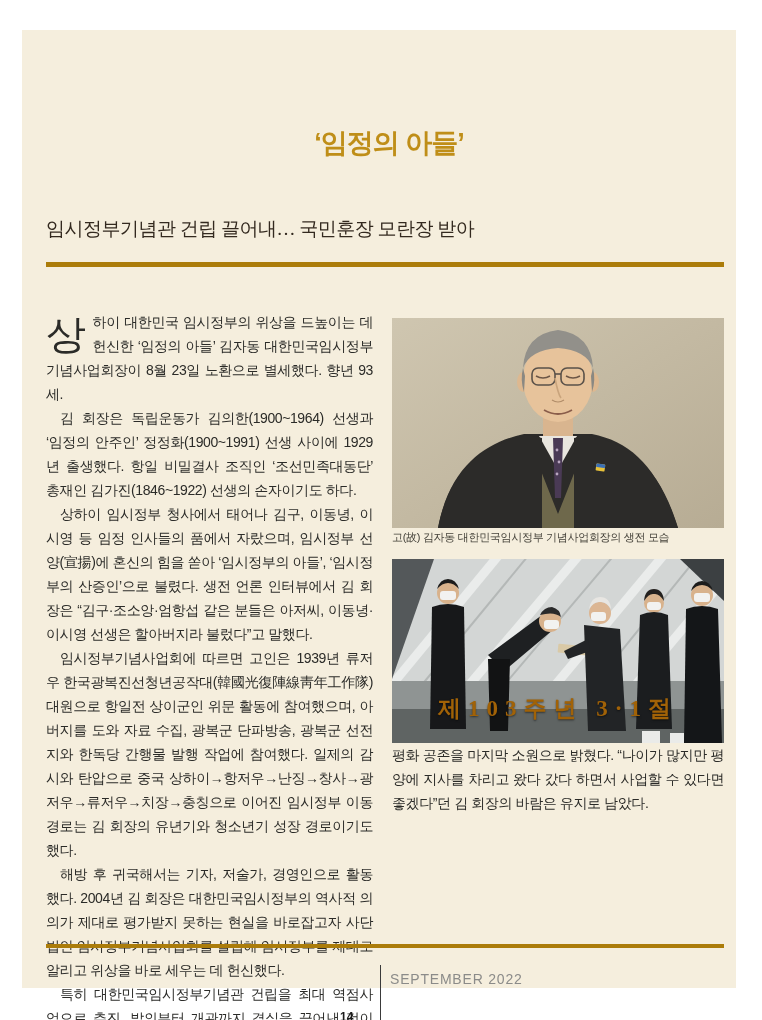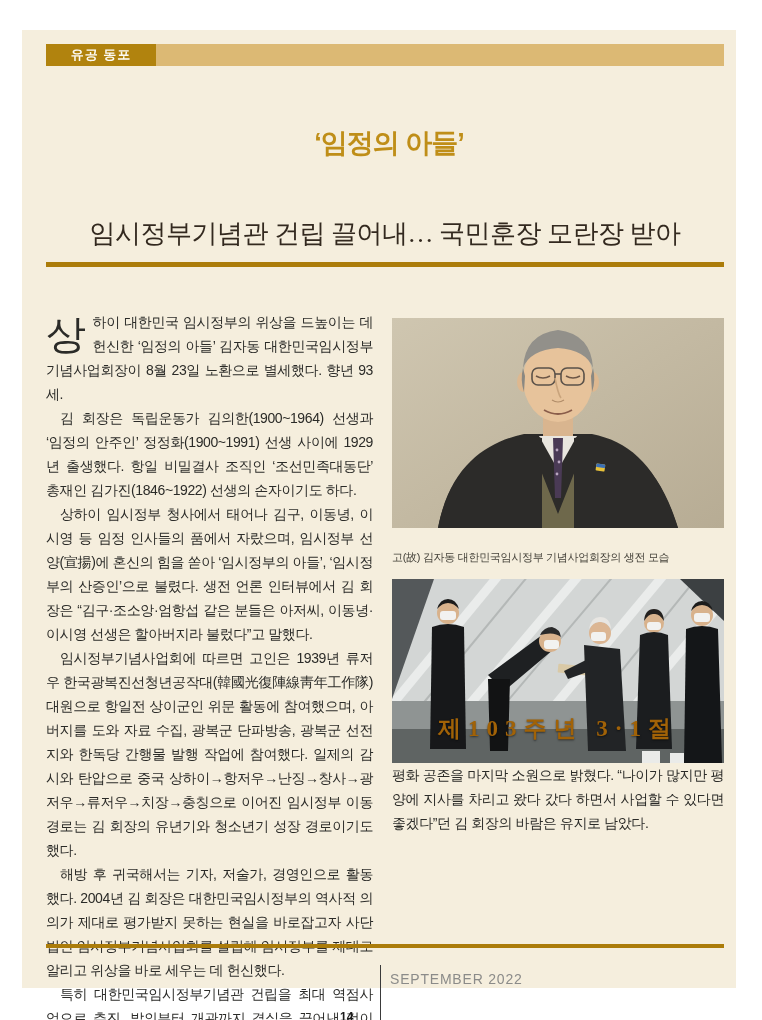--- a/index.html
+++ b/index.html
@@ -8,60 +8,56 @@
 
   
   .header-bar{position:absolute;left:24px;top:14px;width:678px;height:22px;display:flex;}
   .tag{width:110px;background:#b1830e;color:#fdfbf4;font-size:13px;font-weight:bold;display:flex;align-items:center;justify-content:center;letter-spacing:1px;}
   .tagbar{flex:1;background:#dcb974;}
 
   
   .title{position:absolute;left:24px;top:88px;width:678px;margin:4px;text-align:center;color:#bf8e18;font-weight:bold;letter-spacing:-1px;}
   .title .t1{display:block;font-size:27px;line-height:42px;}
   .title .t2{display:block;font-size:27px;line-height:48px;}
-  .subtitle{position:absolute;left:24px;top:186px;width:678px;margin:0;text-align:center;font-family:"Liberation Serif",serif;font-weight:normal;font-size:26px;color:#33291f;letter-spacing:-0.5px;}
+  .subtitle{position:absolute;left:24px;top:186px;width:678px;margin:0;font-family:"Liberation Serif",serif;font-weight:normal;font-size:19px;color:#33291f;letter-spacing:-0.5px;}
 
   .rule{position:absolute;left:24px;width:678px;background:#ab7c0a;}
   .rule-top{top:232px;height:5px;}
   .rule-bottom{top:914px;height:4px;}
 
   
   .col-left{position:absolute;left:24px;top:280px;width:327px;color:#2b2b28;font-size:14px;line-height:24px;text-align:justify;letter-spacing:-0.4px;}
   .col-left p,.col-right p{margin:0;text-indent:1em;}
   .col-left p.first{text-indent:0;}
   .dropcap{float:left;font-size:40px;line-height:44px;padding:2px 7px 0 0;color:#2b2b28;}
 
   .col-right{position:absolute;left:370px;top:288px;width:332px;color:#2b2b28;font-size:14px;line-height:24px;text-align:justify;letter-spacing:-0.4px;}
   .photo{display:block;width:332px;overflow:hidden;position:relative;}
   .photo svg{display:block;}
-  .caption{font-size:11px;line-height:16px;color:#45423a;text-align:justify;letter-spacing:-0.3px;margin-top:21px;text-indent:0;}
+  .caption{font-size:11px;line-height:16px;color:#45423a;text-align:justify;letter-spacing:-0.3px;margin-top:1px;text-indent:0;}
   .fig{margin:0;}
   .fig2{margin-top:14px;}
   .overlay-text{position:absolute;left:0;right:0;top:138px;text-align:center;font-family:"Liberation Serif",serif;color:#a16207;font-size:23px;font-weight:bold;letter-spacing:7px;text-shadow:0 1px 2px rgba(0,0,0,.5);}
   .rp1{margin-top:10px;text-indent:0 !important;}
   .rp2{margin-top:0;}
 
   
   .endmark{display:inline-block;width:15px;height:15px;background:linear-gradient(135deg,#6fae3e,#3a72b8 38%,#e0b31e 72%,#cf4a2e);padding:2px;vertical-align:-3px;margin-left:3px;}
   .endmark i{display:flex;width:11px;height:11px;background:#fdfdf6;font-style:normal;font-size:9px;align-items:center;justify-content:center;color:#2a4b8d;font-weight:bold;letter-spacing:0;}
 
   
   .pnum{position:absolute;left:318px;top:940px;width:32px;font-size:12px;font-weight:bold;color:#1c1c1c;margin-top:40px;}
   .issue{position:absolute;left:368px;top:941px;font-size:14px;color:#8b8b89;letter-spacing:0.8px;}
   .vline{position:absolute;left:358px;top:935px;width:1px;height:85px;background:#3a3a3a;}
 </style>
 </head>
 <body>
 
 <div class="page">
 
-  <div class="header-bar">
-    <div class="tag">유공 동포</div>
-    <div class="tagbar"></div>
-  </div>
 
   <h1 class="title">
     <span class="t1">‘임정의 아들’</span>
   </h1>
   <h2 class="subtitle">임시정부기념관 건립 끌어내… 국민훈장 모란장 받아</h2>
 
   <div class="rule rule-top"></div>
 
   <div class="col-left">
     <p class="first"><span class="dropcap">상</span><span>하이 대한민국 임시정부의 위상을 드높이는 데 헌신한 ‘임정의 아들’ 김자동 대한민국임시정부기념사업회장이 8월 23일 노환으로 별세했다. 향년 93세.</span></p>

